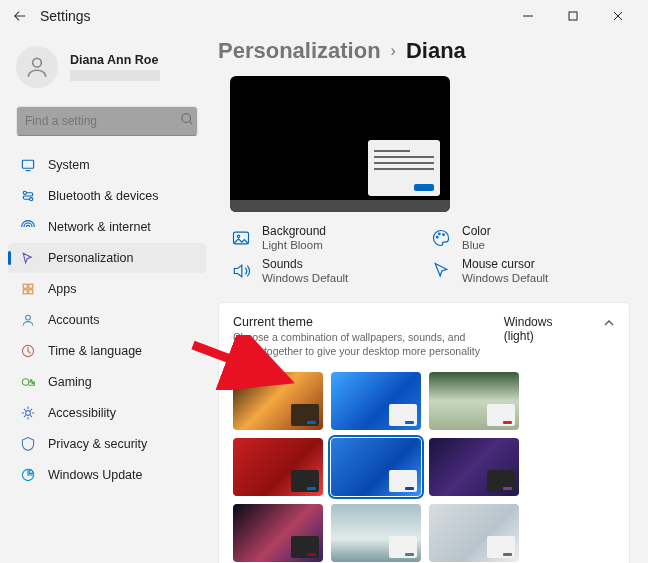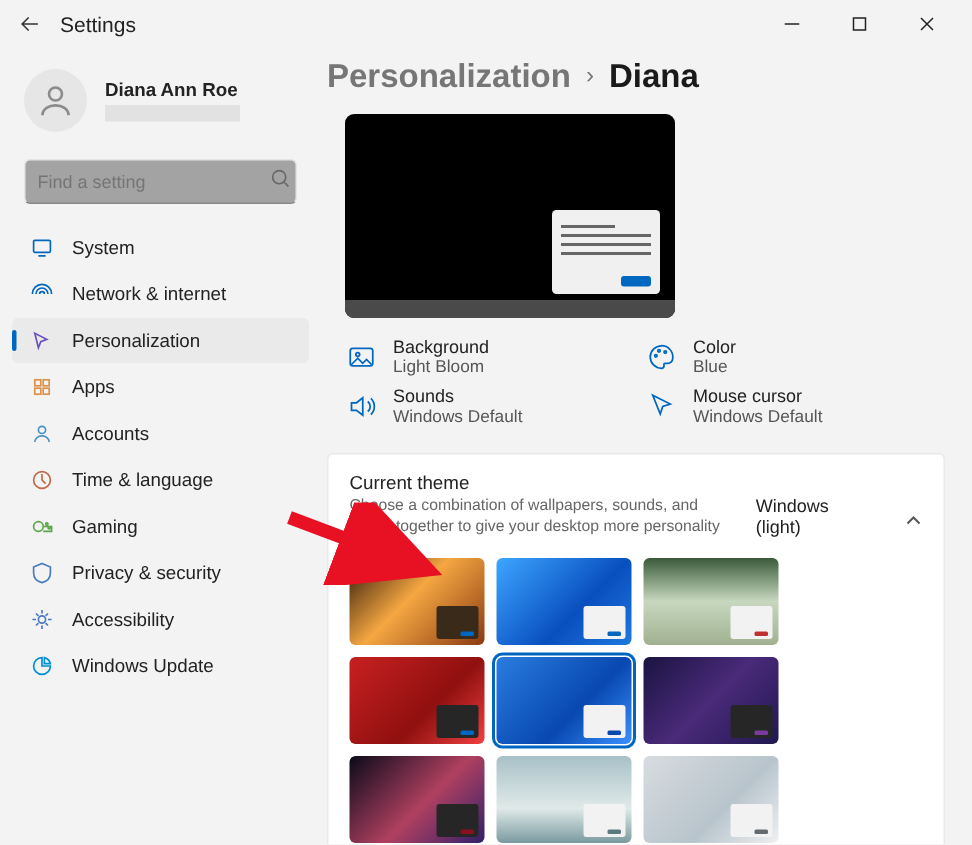--- a/index.html
+++ b/index.html
@@ -33,21 +33,21 @@
 .preview .win { position:absolute;right:10px;bottom:16px;width:72px;height:56px;background:#f0f0f0;border-radius:3px;padding:6px; }
 .preview .win .l { height:2px;background:#666;margin:4px 0; }
 .preview .win .l.s { width:60%; }
 .preview .win .btn { position:absolute;right:6px;bottom:5px;width:20px;height:7px;background:#0067c0;border-radius:2px; }
 .opts { display:flex;flex-wrap:wrap;gap:6px 30px;margin:0 0 18px 12px; }
 .opt { display:flex;align-items:center;gap:10px;width:170px; }
 .opt .oicon { width:22px;height:22px;color:#0067c0;display:flex;align-items:center;justify-content:center; }
 .opt .olab { font-size:12px;color:#222;line-height:1.25; }
 .opt .oval { font-size:11.5px;color:#555; }
 .card { background:#fff;border:1px solid #e9e9e9;border-radius:4px;padding:12px 14px;margin-left:0; }
-.card-head { display:flex;align-items:flex-end;gap:14px; }
+.card-head { display:flex;align-items:flex-start;gap:14px; }
 .card-head .ct { font-size:12.5px;color:#222;font-weight:400; }
 .card-head .cd { font-size:10.5px;color:#666;margin-top:2px;max-width:280px;line-height:1.3; }
 .card-head .cv { margin-left:auto;font-size:12px;color:#222; }
 .card-head .chev { margin-left:10px;color:#555; }
 .thumbs { display:flex;flex-wrap:wrap;gap:8px;margin-top:14px; }
 .thumb { width:90px;height:58px;border-radius:4px;position:relative;background:#ddd;cursor:pointer;overflow:hidden; }
 .thumb.sel { outline:2px solid #0067c0;outline-offset:1px; }
 .thumb .mini { position:absolute;right:4px;bottom:4px;width:28px;height:22px;background:#f2f2f2;border-radius:2px; }
 .thumb .mini .mb { position:absolute;right:3px;bottom:2px;width:9px;height:3px;border-radius:1px; }
 .arrow { position:absolute; left:188px; top:335px; pointer-events:none; z-index:50; }
@@ -110,20 +110,30 @@
             <svg width="16" height="16" viewBox="0 0 20 20" fill="none" stroke="#0067c0" stroke-width="1.4">
               <rect x="3" y="4" width="14" height="10" rx="1"></rect>
               <path d="M7 17h6"></path>
             </svg>
           </span>
           <span>System</span>
         </div>
         <div class="nav-item">
           <span class="nicon">
             <svg width="16" height="16" viewBox="0 0 20 20" fill="none" stroke="#0067c0" stroke-width="1.4">
+              <circle cx="6" cy="6" r="2"></circle>
+              <circle cx="14" cy="14" r="2"></circle>
+              <path d="M8 6h6a2 2 0 0 1 0 4H6a2 2 0 0 0 0 4h6"></path>
+            </svg>
+          </span>
+          <span>Bluetooth &amp; devices</span>
+        </div>
+        <div class="nav-item">
+          <span class="nicon">
+            <svg width="16" height="16" viewBox="0 0 20 20" fill="none" stroke="#0067c0" stroke-width="1.4">
               <path d="M2 10a8 8 0 0 1 16 0M5 10a5 5 0 0 1 10 0M8 10a2 2 0 0 1 4 0"></path>
             </svg>
           </span>
           <span>Network &amp; internet</span>
         </div>
         <div class="nav-item selected">
           <span class="nicon">
             <svg width="16" height="16" viewBox="0 0 20 20" fill="none" stroke="#6b4fbb" stroke-width="1.4">
               <path d="M4 4l3 12 2-5 5-2z"></path>
             </svg>
@@ -166,33 +176,33 @@
               <circle cx="14" cy="8" r="1"></circle>
               <circle cx="16" cy="11" r="1"></circle>
               <path d="M11 10h7v4h-7"></path>
             </svg>
           </span>
           <span>Gaming</span>
         </div>
         <div class="nav-item">
           <span class="nicon">
             <svg width="16" height="16" viewBox="0 0 20 20" fill="none" stroke="#4a7ac0" stroke-width="1.4">
-              <path d="M10 2l7 3v5c0 5-3 7-7 8-4-1-7-3-7-8V5z"></path>
-            </svg>
-          </span>
-          <span>Privacy &amp; security</span>
-        </div>
-        <div class="nav-item">
-          <span class="nicon">
-            <svg width="16" height="16" viewBox="0 0 20 20" fill="none" stroke="#4a7ac0" stroke-width="1.4">
               <circle cx="10" cy="10" r="3"></circle>
               <path d="M10 2v3M10 15v3M2 10h3M15 10h3M5 5l2 2M13 13l2 2M15 5l-2 2M5 15l2-2"></path>
             </svg>
           </span>
           <span>Accessibility</span>
+        </div>
+        <div class="nav-item">
+          <span class="nicon">
+            <svg width="16" height="16" viewBox="0 0 20 20" fill="none" stroke="#4a7ac0" stroke-width="1.4">
+              <path d="M10 2l7 3v5c0 5-3 7-7 8-4-1-7-3-7-8V5z"></path>
+            </svg>
+          </span>
+          <span>Privacy &amp; security</span>
         </div>
         <div class="nav-item">
           <span class="nicon">
             <svg width="16" height="16" viewBox="0 0 20 20" fill="none" stroke="#0090d0" stroke-width="1.4">
               <path d="M10 3a7 7 0 1 0 7 7h-7zM12 3a7 7 0 0 1 5 5h-5z"></path>
             </svg>
           </span>
           <span>Windows Update</span>
         </div>
       </div>

